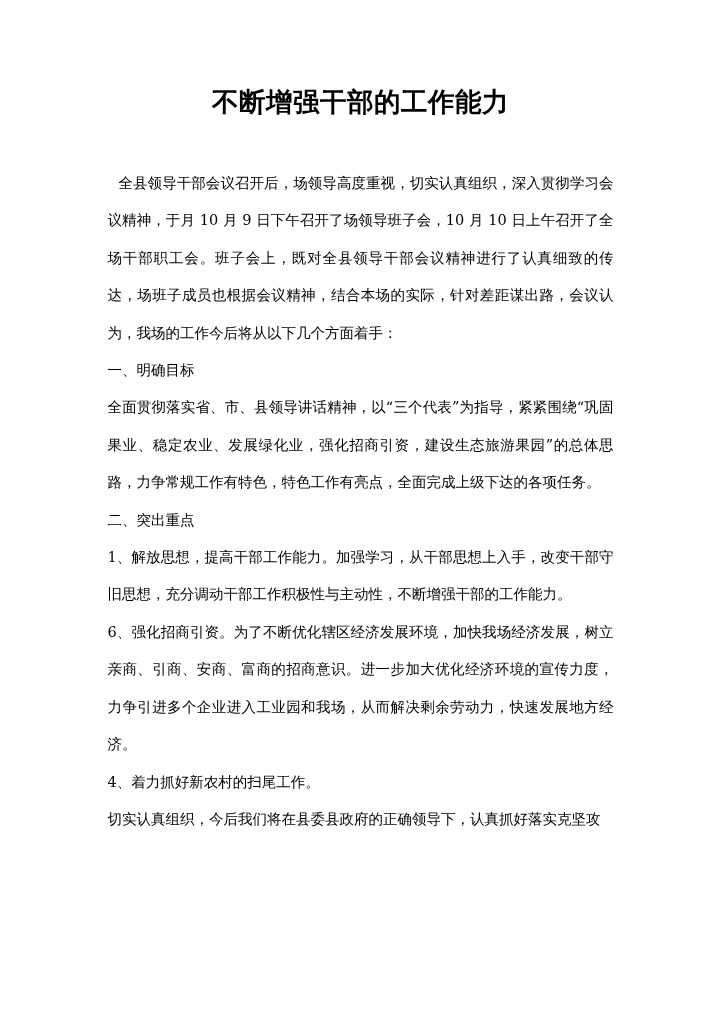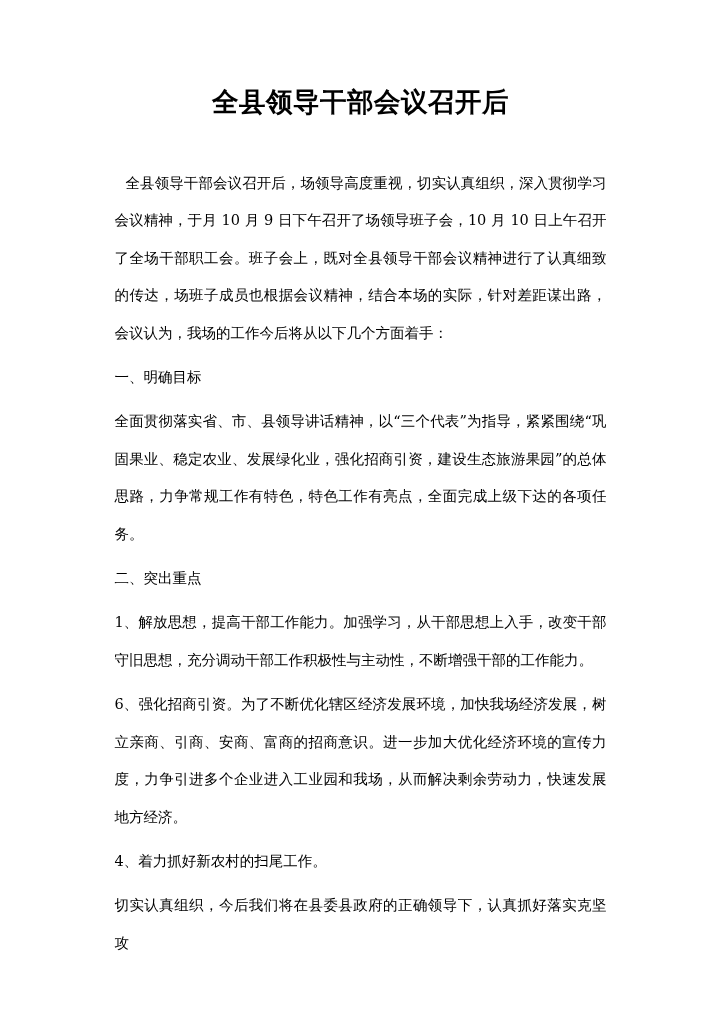--- a/index.html
+++ b/index.html
@@ -26,35 +26,35 @@
     letter-spacing: 0.5px;
   }
   .doc-body {
     width: 506px;
     margin: 44px auto 0 auto;
     font-size: 14.5px;
     line-height: 37.4px;
     text-align: justify;
   }
   .para {
-    margin: 7px;
+    margin: 0;
     padding: 0;
   }
   .para.indent {
     text-indent: 11px;
   }
   .para.heading {
     font-weight: normal;
   }
 </style>
 </head>
 <body>
 
 <div class="page">
-  <h1 class="doc-title">全县领导干部会议召开后</h1>
+  <h1 class="doc-title">不断增强干部的工作能力</h1>
   <div class="doc-body" id="doc-paragraphs">
       <p class="para body indent">全县领导干部会议召开后，场领导高度重视，切实认真组织，深入贯彻学习会议精神，于月 10 月 9 日下午召开了场领导班子会，10 月 10 日上午召开了全场干部职工会。班子会上，既对全县领导干部会议精神进行了认真细致的传达，场班子成员也根据会议精神，结合本场的实际，针对差距谋出路，会议认为，我场的工作今后将从以下几个方面着手：</p>
       <p class="para heading">一、明确目标</p>
       <p class="para body">全面贯彻落实省、市、县领导讲话精神，以“三个代表”为指导，紧紧围绕“巩固果业、稳定农业、发展绿化业，强化招商引资，建设生态旅游果园”的总体思路，力争常规工作有特色，特色工作有亮点，全面完成上级下达的各项任务。</p>
       <p class="para heading">二、突出重点</p>
       <p class="para body">1、解放思想，提高干部工作能力。加强学习，从干部思想上入手，改变干部守旧思想，充分调动干部工作积极性与主动性，不断增强干部的工作能力。</p>
       <p class="para body">6、强化招商引资。为了不断优化辖区经济发展环境，加快我场经济发展，树立亲商、引商、安商、富商的招商意识。进一步加大优化经济环境的宣传力度，力争引进多个企业进入工业园和我场，从而解决剩余劳动力，快速发展地方经济。</p>
       <p class="para body">4、着力抓好新农村的扫尾工作。</p>
       <p class="para body">切实认真组织，今后我们将在县委县政府的正确领导下，认真抓好落实克坚攻</p>
     </div>

